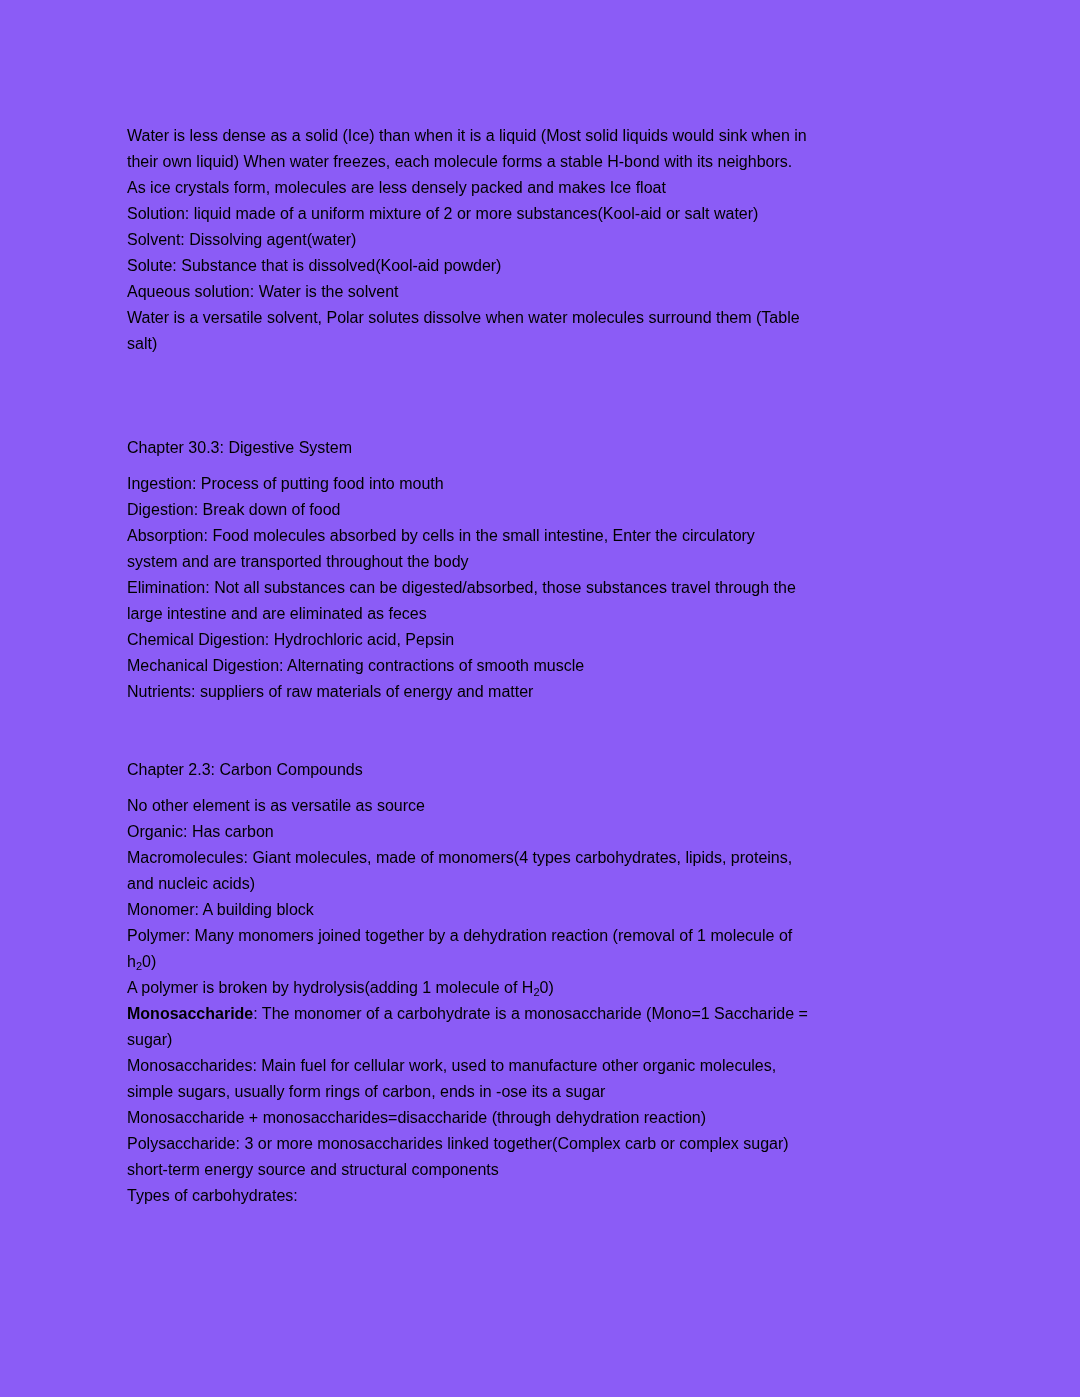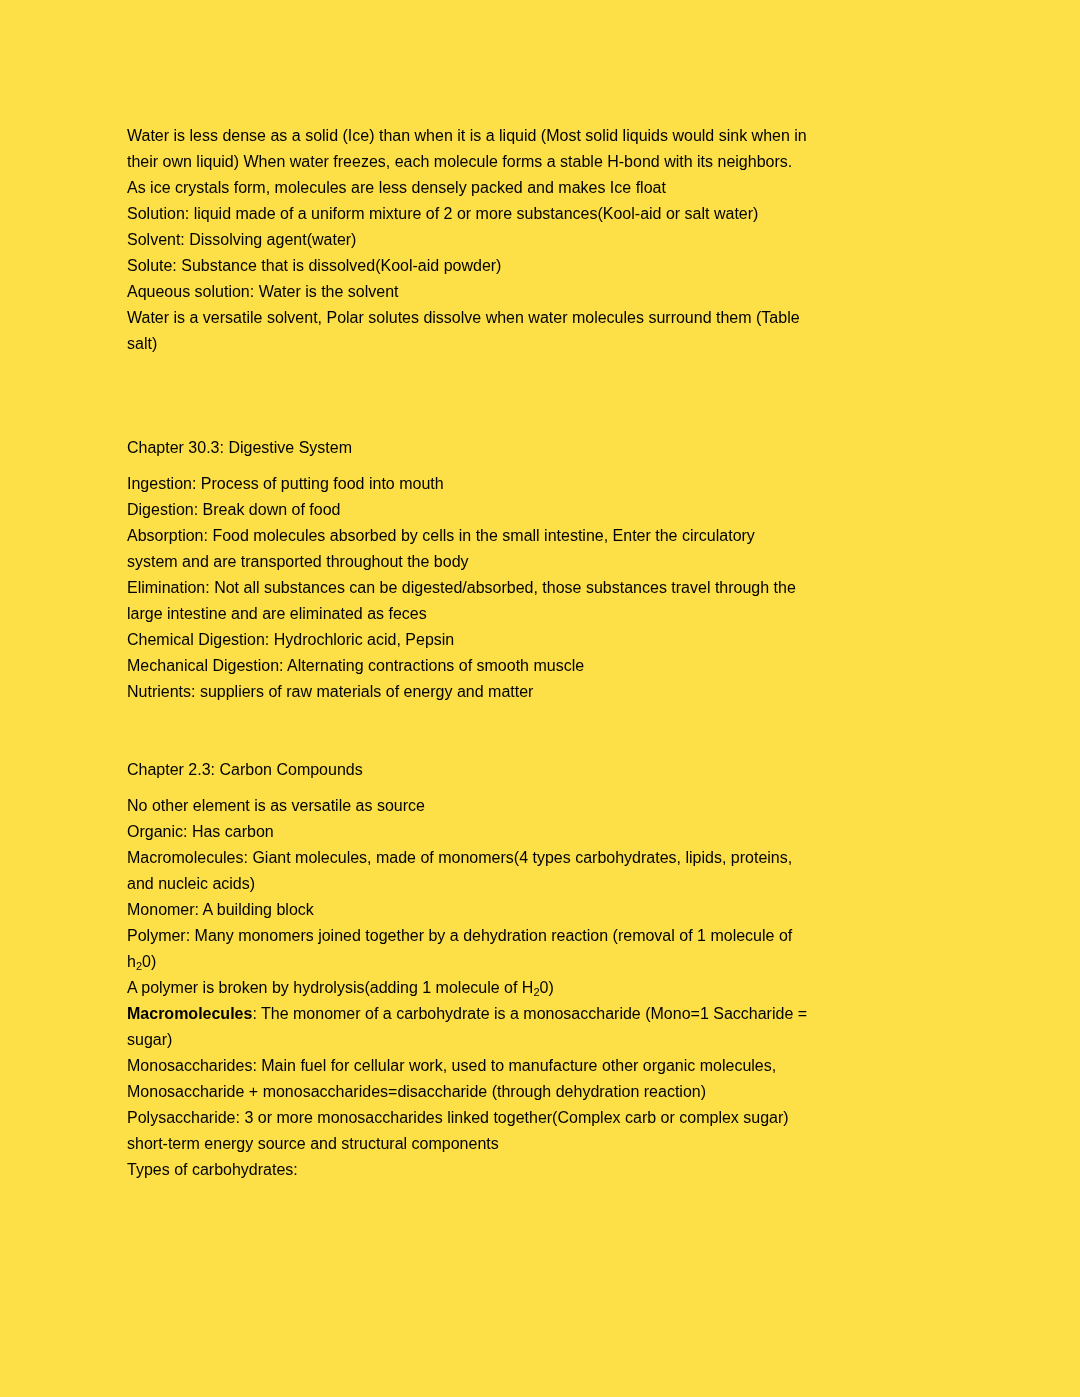--- a/index.html
+++ b/index.html
@@ -4,21 +4,21 @@
 <style>
   html, body {
     margin: 0;
     padding: 0;
     background: #ffffff;
   }
   .page {
     position: relative;
     width: 1080px;
     height: 1397px;
-    background: #fde047;
+    background: #8b5cf6;
     overflow: hidden;
   }
   .content {
     box-sizing: border-box;
     padding: 123px 120px 0 127px;
     font-family: "Liberation Sans", sans-serif;
     font-size: 16px;
     line-height: 26px;
     color: #000000;
   }
@@ -73,22 +73,23 @@
       </div>
       <div class="block para">
         <div class="line">No other element is as versatile as source</div>
         <div class="line">Organic: Has carbon</div>
         <div class="line">Macromolecules: Giant molecules, made of monomers(4 types carbohydrates, lipids, proteins,</div>
         <div class="line">and nucleic acids)</div>
         <div class="line">Monomer: A building block</div>
         <div class="line">Polymer: Many monomers joined together by a dehydration reaction (removal of 1 molecule of</div>
         <div class="line"><span class="run">h</span><sub class="run-sub">2</sub><span class="run">0)</span></div>
         <div class="line"><span class="run">A polymer is broken by hydrolysis(adding 1 molecule of H</span><sub class="run-sub">2</sub><span class="run">0)</span></div>
-        <div class="line"><span class="run-bold">Macromolecules</span><span class="run">: The monomer of a carbohydrate is a monosaccharide (Mono=1 Saccharide =</span></div>
+        <div class="line"><span class="run-bold">Monosaccharide</span><span class="run">: The monomer of a carbohydrate is a monosaccharide (Mono=1 Saccharide =</span></div>
         <div class="line">sugar)</div>
         <div class="line">Monosaccharides: Main fuel for cellular work, used to manufacture other organic molecules,</div>
+        <div class="line">simple sugars, usually form rings of carbon, ends in -ose its a sugar</div>
         <div class="line">Monosaccharide + monosaccharides=disaccharide (through dehydration reaction)</div>
         <div class="line">Polysaccharide: 3 or more monosaccharides linked together(Complex carb or complex sugar)</div>
         <div class="line">short-term energy source and structural components</div>
         <div class="line">Types of carbohydrates:</div>
       </div>
     </div>
 </div>
 
 </body></html>

